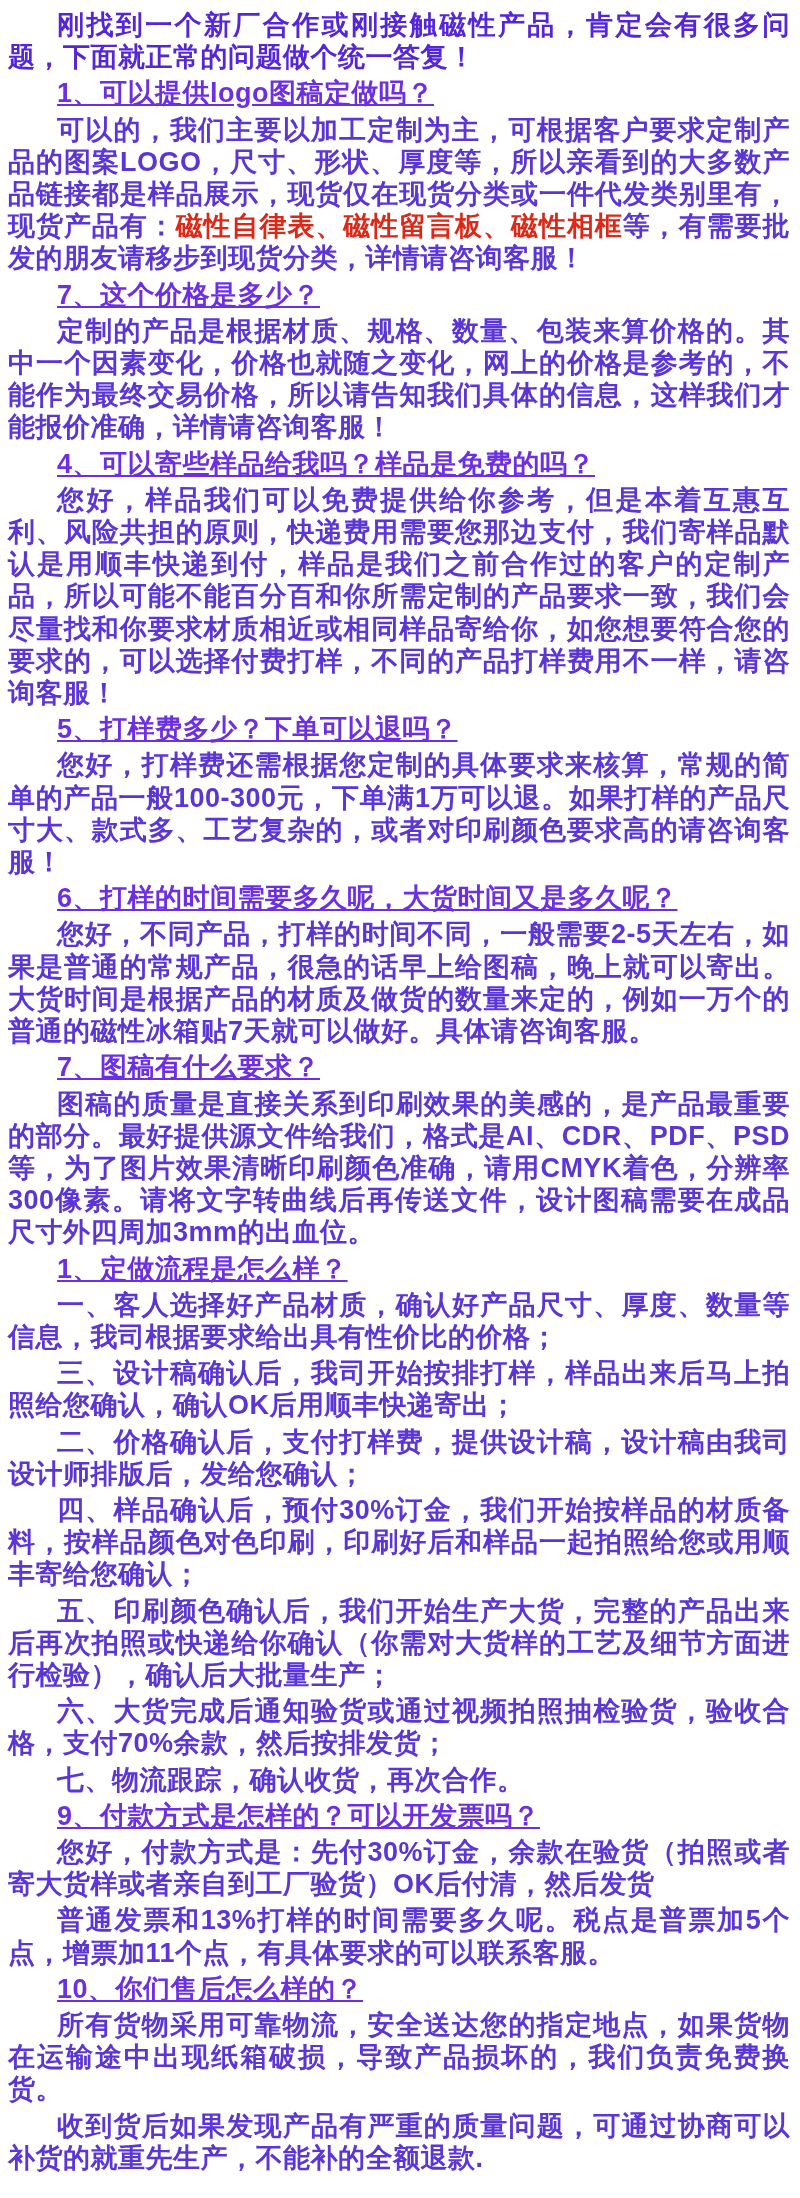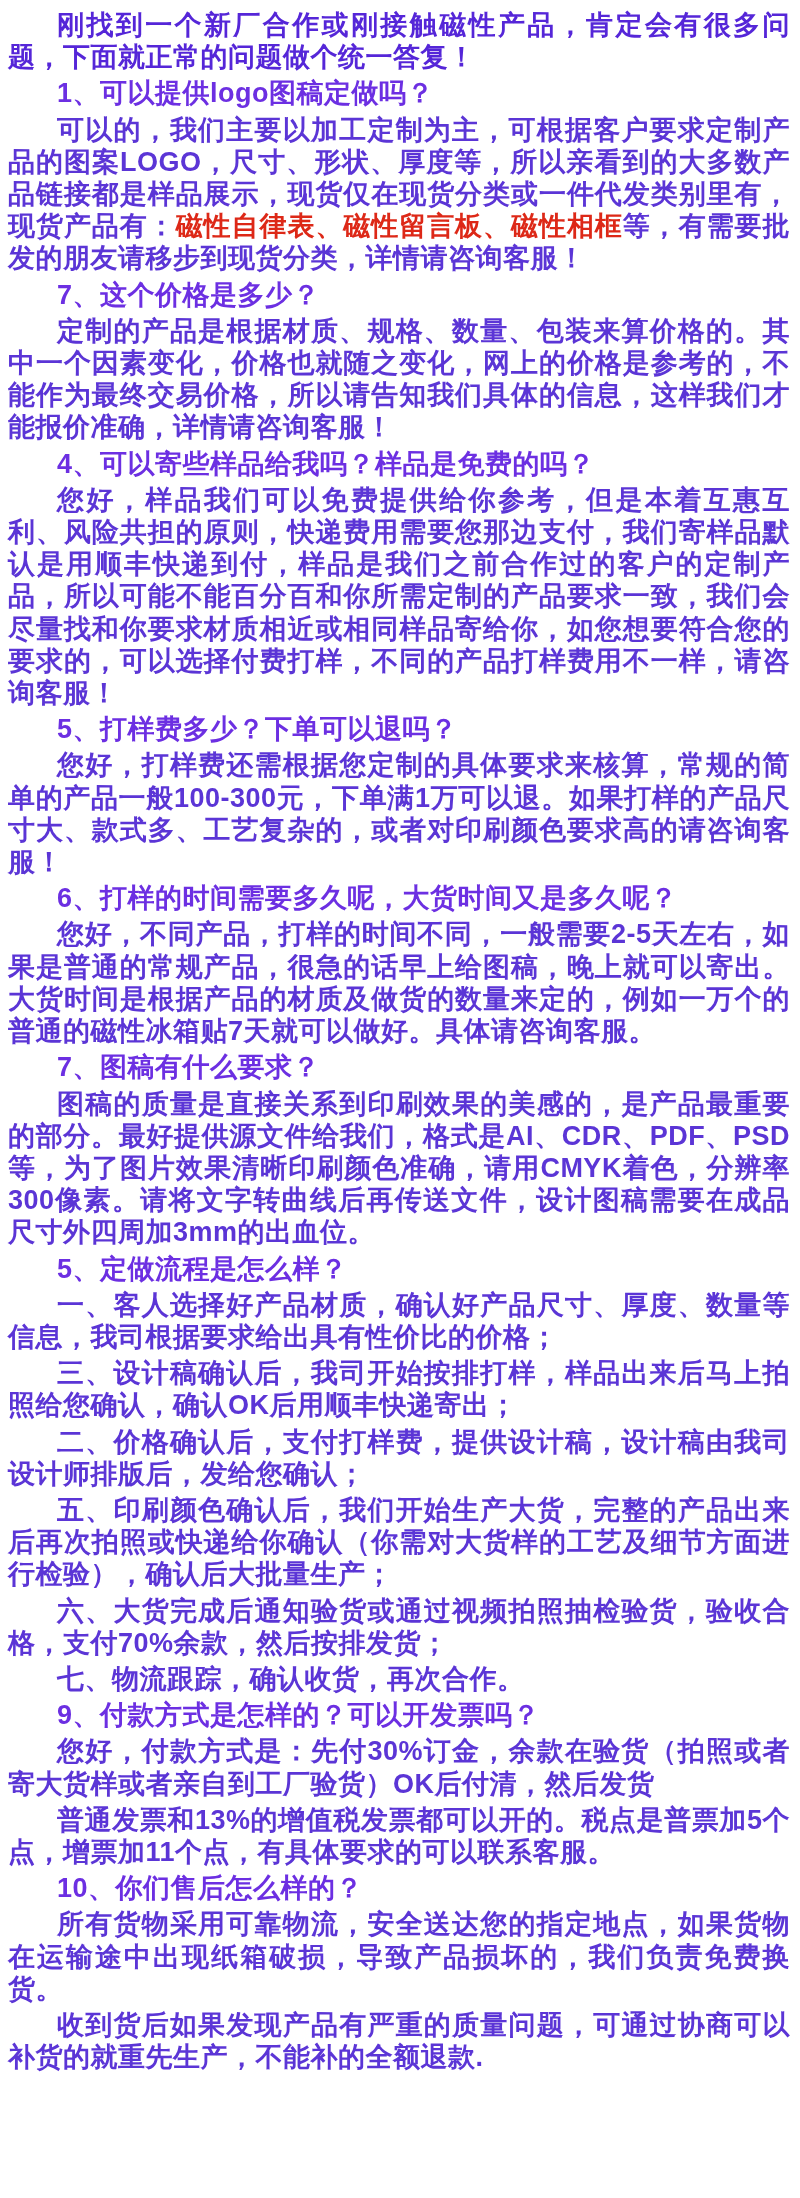--- a/index.html
+++ b/index.html
@@ -25,20 +25,21 @@
     word-break: break-all;
     text-align: justify;
   }
   p.intro {
     color: var(--intro_color, #5526d8);
     font-weight: bold;
   }
   p.question {
     color: var(--question_color, #6c2fe2);
     font-weight: bold;
+    text-decoration: underline;
   }
   p.answer {
     color: var(--body_color, #5b35d6);
     font-weight: bold;
   }
   .hl {
     color: var(--highlight_color, #dd2817);
   }
 </style>
 </head>
@@ -51,26 +52,27 @@
     <p class="question"><span>7、这个价格是多少？</span></p>
     <p class="answer"><span>定制的产品是根据材质、规格、数量、包装来算价格的。其中一个因素变化，价格也就随之变化，网上的价格是参考的，不能作为最终交易价格，所以请告知我们具体的信息，这样我们才能报价准确，详情请咨询客服！</span></p>
     <p class="question"><span>4、可以寄些样品给我吗？样品是免费的吗？</span></p>
     <p class="answer"><span>您好，样品我们可以免费提供给你参考，但是本着互惠互利、风险共担的原则，快递费用需要您那边支付，我们寄样品默认是用顺丰快递到付，样品是我们之前合作过的客户的定制产品，所以可能不能百分百和你所需定制的产品要求一致，我们会尽量找和你要求材质相近或相同样品寄给你，如您想要符合您的要求的，可以选择付费打样，不同的产品打样费用不一样，请咨询客服！</span></p>
     <p class="question"><span>5、打样费多少？下单可以退吗？</span></p>
     <p class="answer"><span>您好，打样费还需根据您定制的具体要求来核算，常规的简单的产品一般100-300元，下单满1万可以退。如果打样的产品尺寸大、款式多、工艺复杂的，或者对印刷颜色要求高的请咨询客服！</span></p>
     <p class="question"><span>6、打样的时间需要多久呢，大货时间又是多久呢？</span></p>
     <p class="answer"><span>您好，不同产品，打样的时间不同，一般需要2-5天左右，如果是普通的常规产品，很急的话早上给图稿，晚上就可以寄出。大货时间是根据产品的材质及做货的数量来定的，例如一万个的普通的磁性冰箱贴7天就可以做好。具体请咨询客服。</span></p>
     <p class="question"><span>7、图稿有什么要求？</span></p>
     <p class="answer"><span>图稿的质量是直接关系到印刷效果的美感的，是产品最重要的部分。最好提供源文件给我们，格式是AI、CDR、PDF、PSD等，为了图片效果清晰印刷颜色准确，请用CMYK着色，分辨率300像素。请将文字转曲线后再传送文件，设计图稿需要在成品尺寸外四周加3mm的出血位。</span></p>
-    <p class="question"><span>5、定做流程是怎么样？</span></p>
+    <p class="question"><span>1、定做流程是怎么样？</span></p>
     <p class="answer"><span>一、客人选择好产品材质，确认好产品尺寸、厚度、数量等信息，我司根据要求给出具有性价比的价格；</span></p>
     <p class="answer"><span>三、设计稿确认后，我司开始按排打样，样品出来后马上拍照给您确认，确认OK后用顺丰快递寄出；</span></p>
     <p class="answer"><span>二、价格确认后，支付打样费，提供设计稿，设计稿由我司设计师排版后，发给您确认；</span></p>
+    <p class="answer"><span>四、样品确认后，预付30%订金，我们开始按样品的材质备料，按样品颜色对色印刷，印刷好后和样品一起拍照给您或用顺丰寄给您确认；</span></p>
     <p class="answer"><span>五、印刷颜色确认后，我们开始生产大货，完整的产品出来后再次拍照或快递给你确认（你需对大货样的工艺及细节方面进行检验），确认后大批量生产；</span></p>
     <p class="answer"><span>六、大货完成后通知验货或通过视频拍照抽检验货，验收合格，支付70%余款，然后按排发货；</span></p>
     <p class="answer"><span>七、物流跟踪，确认收货，再次合作。</span></p>
     <p class="question"><span>9、付款方式是怎样的？可以开发票吗？</span></p>
     <p class="answer"><span>您好，付款方式是：先付30%订金，余款在验货（拍照或者寄大货样或者亲自到工厂验货）OK后付清，然后发货</span></p>
-    <p class="answer"><span>普通发票和13%的增值税发票都可以开的。税点是普票加5个点，增票加11个点，有具体要求的可以联系客服。</span></p>
+    <p class="answer"><span>普通发票和13%打样的时间需要多久呢。税点是普票加5个点，增票加11个点，有具体要求的可以联系客服。</span></p>
     <p class="question"><span>10、你们售后怎么样的？</span></p>
     <p class="answer"><span>所有货物采用可靠物流，安全送达您的指定地点，如果货物在运输途中出现纸箱破损，导致产品损坏的，我们负责免费换货。</span></p>
     <p class="answer"><span>收到货后如果发现产品有严重的质量问题，可通过协商可以补货的就重先生产，不能补的全额退款.</span></p>
   </div>
 
 </body></html>

